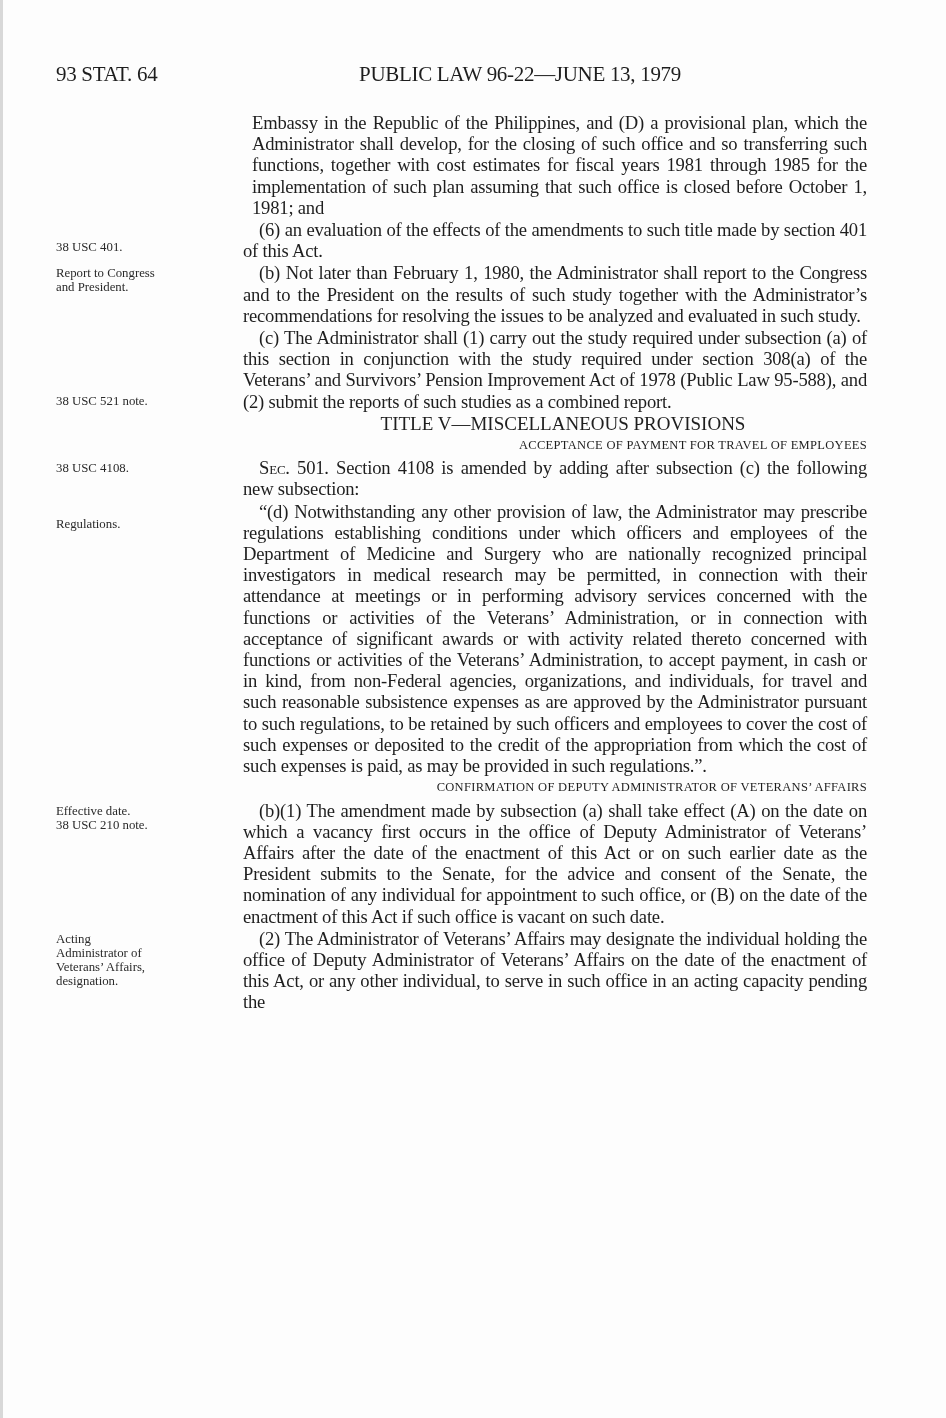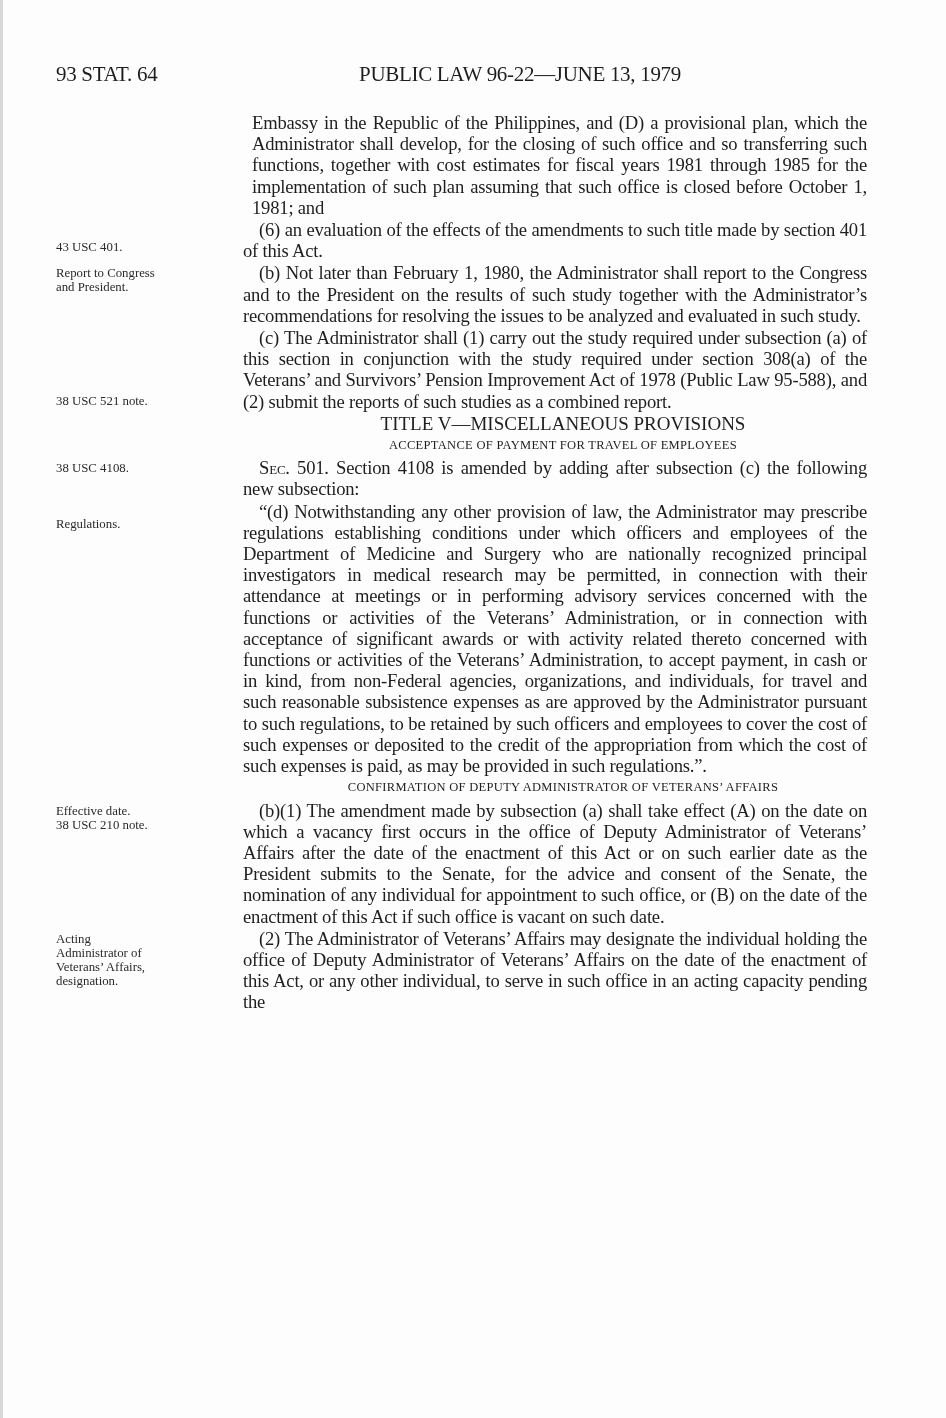--- a/index.html
+++ b/index.html
@@ -15,38 +15,38 @@
     position: absolute; left: 243px; width: 624px; top: 112px;
     font-size: 18.6px; line-height: 21.2px; text-align: justify; letter-spacing: -0.2px;
   }
   .body p { margin: 0 0 1px 0; text-indent: 16px; position: relative; }
   .body p.noind { text-indent: 0; margin-left: 9px; }
   .note {
     position: absolute; left: -187px; text-indent: 0; font-size: 12.8px; line-height: 14px;
     text-align: left; letter-spacing: 0; width: 140px; color: #2a2a2a;
   }
   .title-v { text-align: center; font-size: 19px; margin: 16px 0 8px 0; text-indent: 0; letter-spacing: 0; }
-  .subhead { text-align: center; font-size: 12.5px; margin: 8px 0 12px 0; letter-spacing: 0.3px; text-indent: 0; }
+  .subhead { text-align: right; font-size: 12.5px; margin: 8px 0 12px 0; letter-spacing: 0.3px; text-indent: 0; }
   .sc { font-variant: small-caps; }
 </style>
 </head>
 <body>
 
 <div class="edge"></div>
 
 <div class="header">
   <span class="stat">93 STAT. 64</span>
   <span class="title">PUBLIC LAW 96-22—JUNE 13, 1979</span>
 </div>
 
 <div class="body">
   <p class="noind">Embassy in the Republic of the Philippines, and (D) a provisional plan, which the Administrator shall develop, for the closing of such office and so transferring such functions, together with cost estimates for fiscal years 1981 through 1985 for the implementation of such plan assuming that such office is closed before October 1, 1981; and</p>
 
   <p>
-    <span class="note" style="top:21px;">43 USC 401.</span>
+    <span class="note" style="top:21px;">38 USC 401.</span>
     <span>(6) an evaluation of the effects of the amendments to such title made by section 401 of this Act.</span>
   </p>
 
   <p>
     <span class="note" style="top:4px; width:120px;">Report to Congress and President.</span>
     <span>(b) Not later than February 1, 1980, the Administrator shall report to the Congress and to the President on the results of such study together with the Administrator’s recommendations for resolving the issues to be analyzed and evaluated in such study.</span>
   </p>
 
   <p>
     <span class="note" style="top:67px;">38 USC 521 note.</span>

